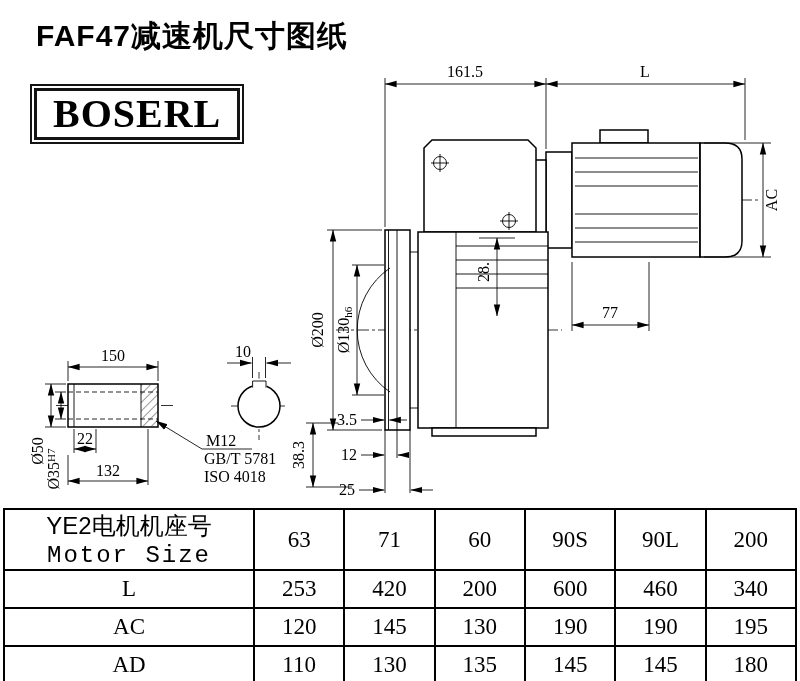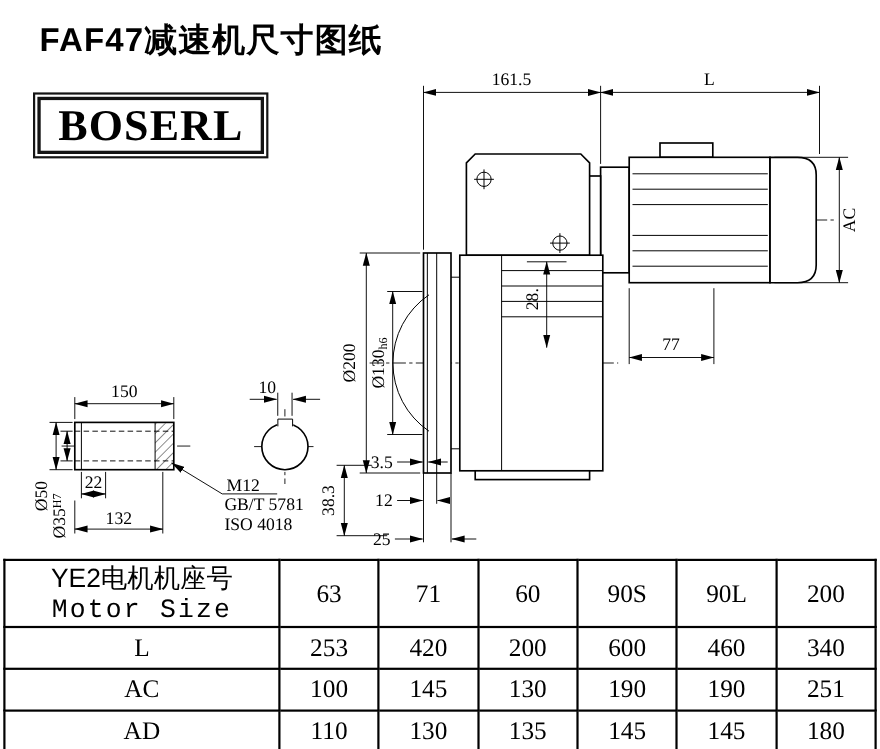--- a/index.html
+++ b/index.html
@@ -251,26 +251,26 @@
       <td>L</td>
       <td>253</td>
       <td>420</td>
       <td>200</td>
       <td>600</td>
       <td>460</td>
       <td>340</td>
     </tr>
     <tr>
       <td>AC</td>
-      <td>100</td>
+      <td>120</td>
       <td>145</td>
       <td>130</td>
       <td>190</td>
       <td>190</td>
-      <td>251</td>
+      <td>195</td>
     </tr>
     <tr>
       <td>AD</td>
       <td>110</td>
       <td>130</td>
       <td>135</td>
       <td>145</td>
       <td>145</td>
       <td>180</td>
     </tr>

